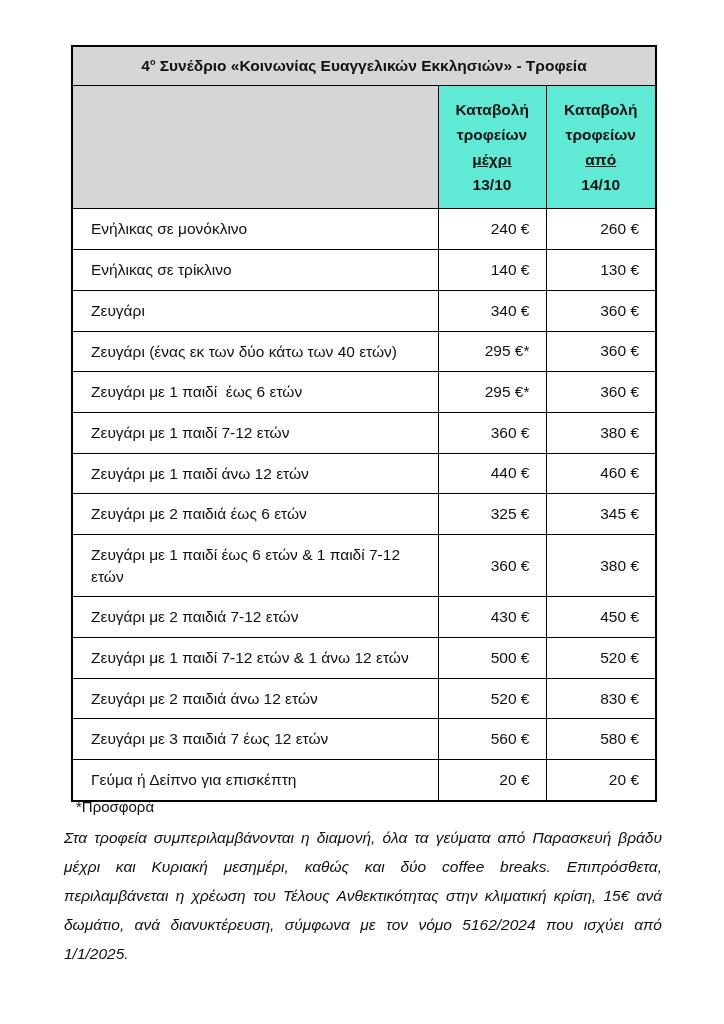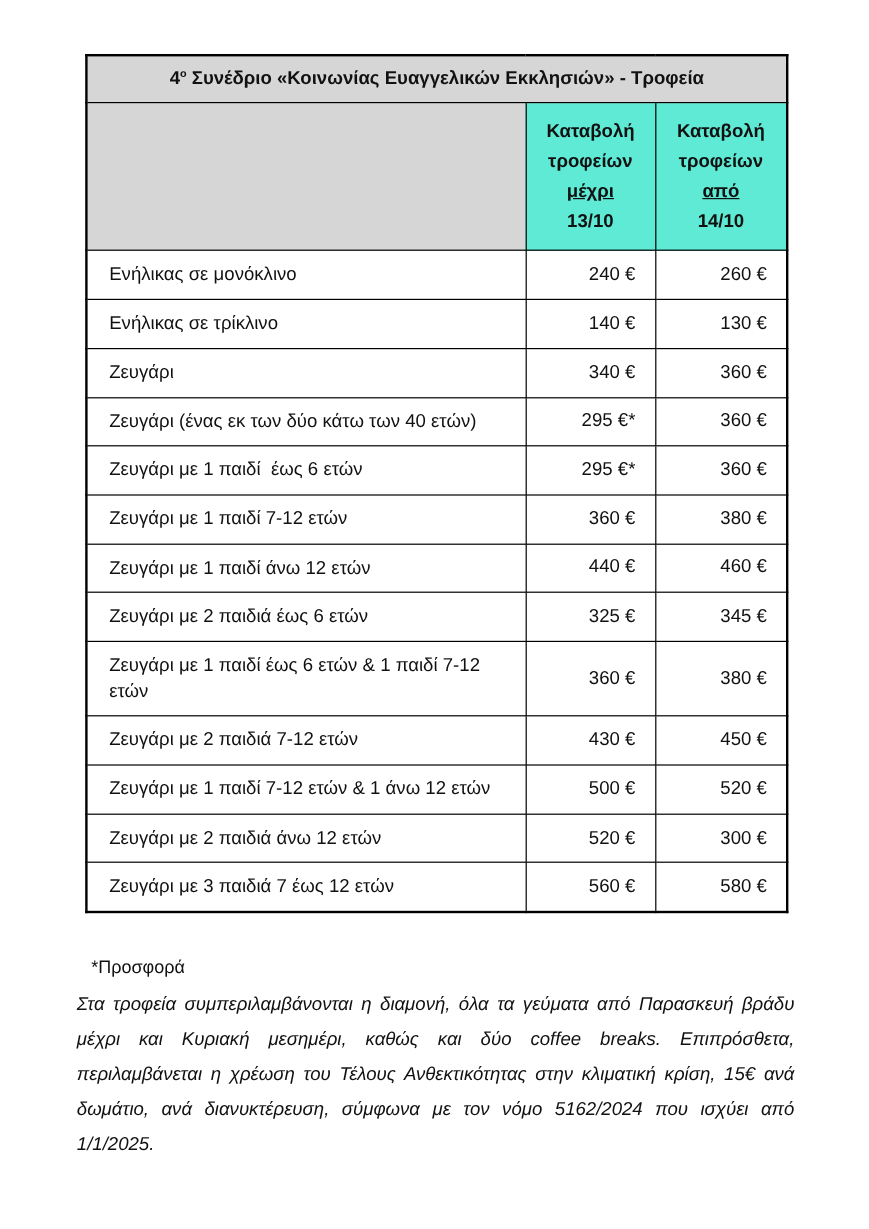--- a/index.html
+++ b/index.html
@@ -169,27 +169,32 @@
           <td class="price-cell">450 €</td>
         </tr>
         <tr>
           <td class="label-cell">Ζευγάρι με 1 παιδί 7-12 ετών &amp; 1 άνω 12 ετών</td>
           <td class="price-cell">500 €</td>
           <td class="price-cell">520 €</td>
         </tr>
         <tr>
           <td class="label-cell">Ζευγάρι με 2 παιδιά άνω 12 ετών</td>
           <td class="price-cell">520 €</td>
-          <td class="price-cell">300 €</td>
+          <td class="price-cell">830 €</td>
         </tr>
         <tr>
           <td class="label-cell">Ζευγάρι με 3 παιδιά 7 έως 12 ετών</td>
           <td class="price-cell">560 €</td>
           <td class="price-cell">580 €</td>
         </tr>
+        <tr>
+          <td class="label-cell">Γεύμα ή Δείπνο για επισκέπτη</td>
+          <td class="price-cell">20 €</td>
+          <td class="price-cell">20 €</td>
+        </tr>
       </tbody>
     </table>
   </div>
 
   <div class="footnote">*Προσφορά</div>
 
   <div class="body-par">Στα τροφεία συμπεριλαμβάνονται η διαμονή, όλα τα γεύματα από Παρασκευή βράδυ μέχρι και Κυριακή μεσημέρι, καθώς και δύο coffee breaks. Επιπρόσθετα, περιλαμβάνεται η χρέωση του Τέλους Ανθεκτικότητας στην κλιματική κρίση, 15€ ανά δωμάτιο, ανά διανυκτέρευση, σύμφωνα με τον νόμο 5162/2024 που ισχύει από 1/1/2025.</div>
 
 </div>
 

